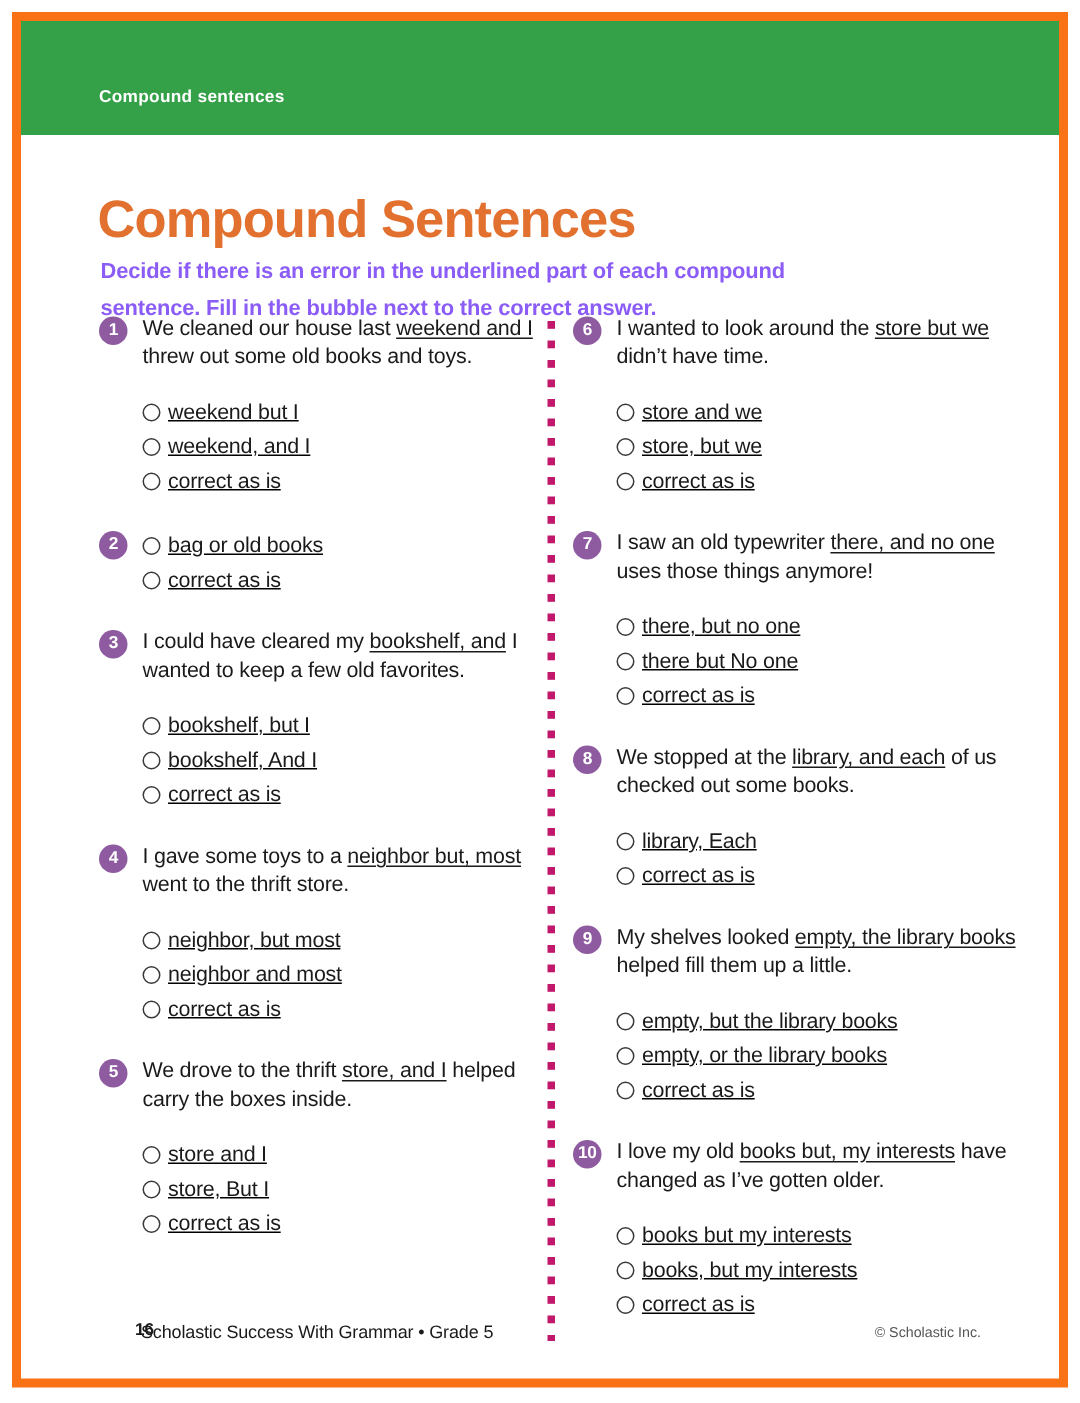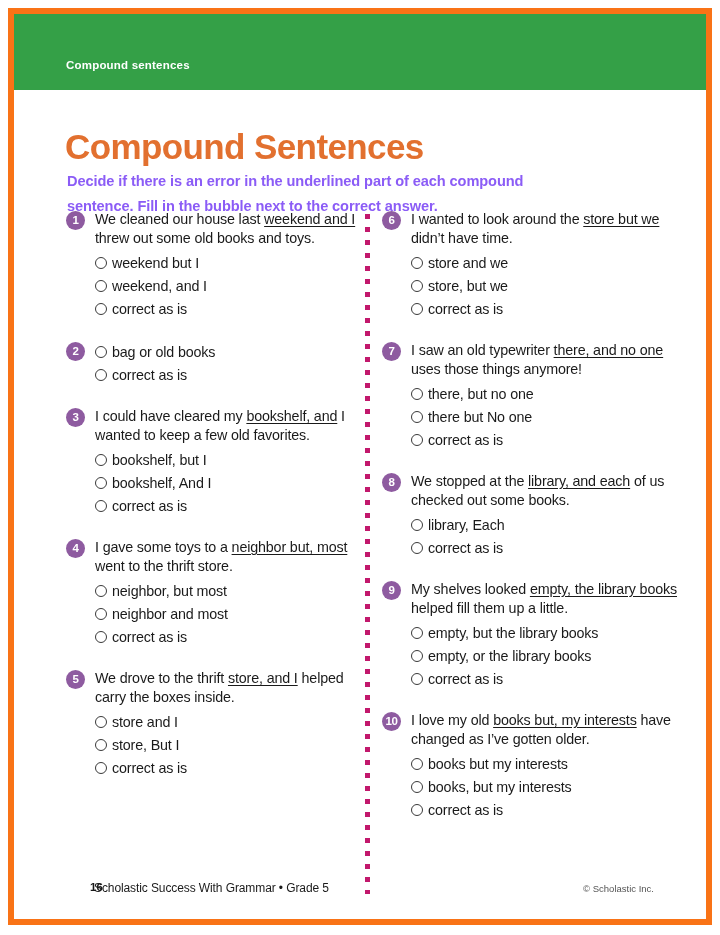--- a/index.html
+++ b/index.html
@@ -122,21 +122,22 @@
     font-size: 14.3px;
     line-height: 19px;
     color: #1a1a1a;
     letter-spacing: -0.15px;
   }
   .qtext u {
     text-decoration: underline;
     text-underline-offset: 2px;
   }
   .choices {
-    margin-top: 4px;
+    margin-top: 16px;
+    text-decoration: underline;
   }
   .choice {
     display: flex;
     align-items: flex-start;
     line-height: 23px;
   }
   .bubble {
     flex: 0 0 auto;
     width: 12px;
     height: 12px;

